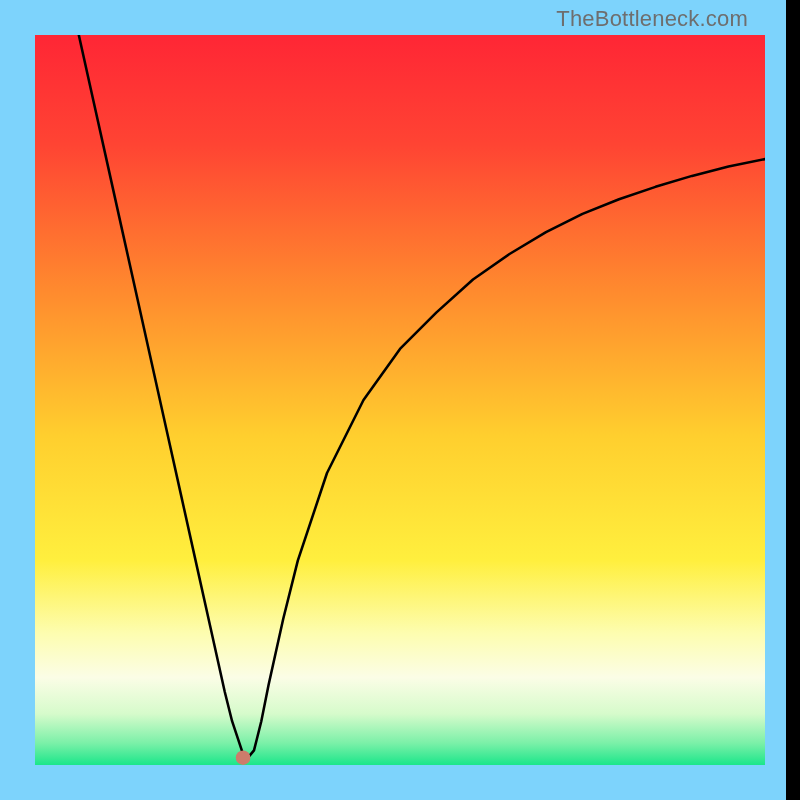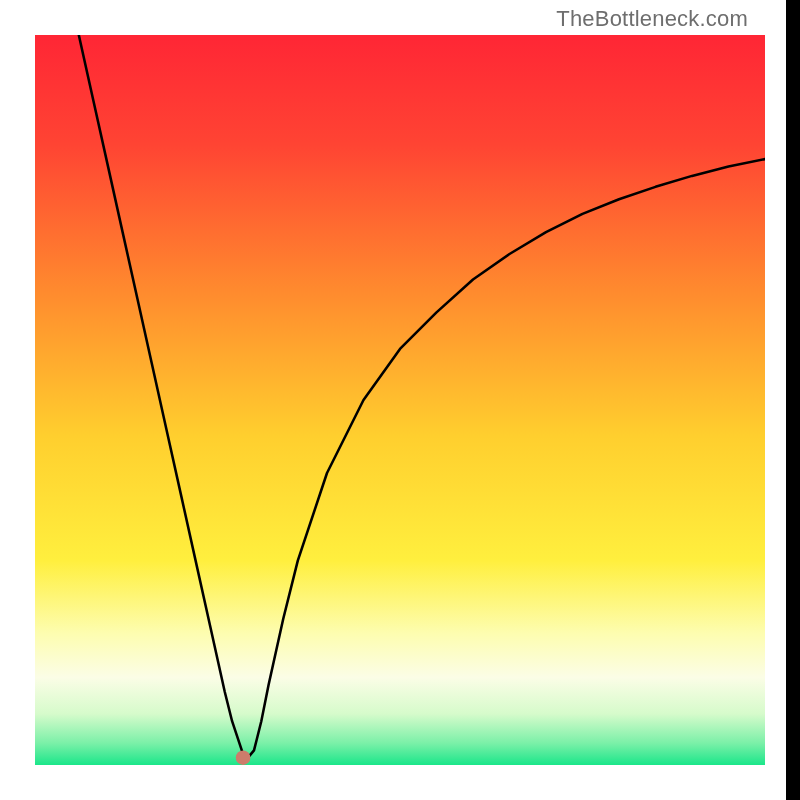--- a/index.html
+++ b/index.html
@@ -10,21 +10,21 @@
     overflow: hidden;
     background: #000;
     font-family: Arial, Helvetica, sans-serif;
   }
   .frame {
     position: absolute;
     top: 0;
     left: 0;
     width: 786px;
     height: 800px;
-    background: #ffffff;
+    background: #7dd3fc;
   }
   .plot-area {
     position: absolute;
     top: 35px;
     left: 35px;
     width: 730px;
     height: 730px;
     overflow: hidden;
   }
   .gradient {

